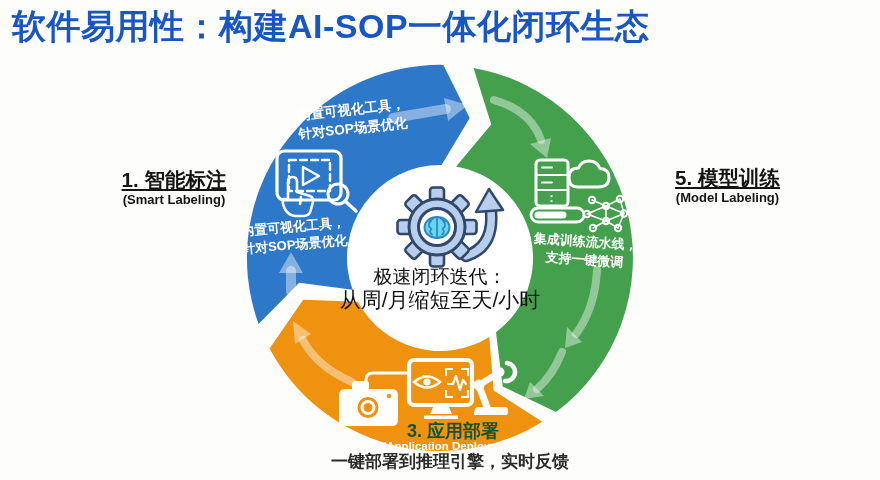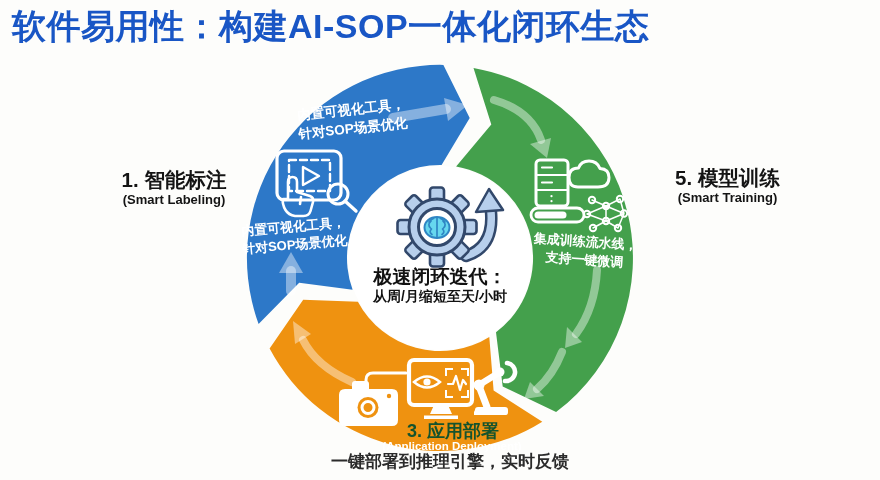--- a/index.html
+++ b/index.html
@@ -13,27 +13,27 @@
     left:12px;top:4px;font-size:34px;font-weight:bold;color:#1956c5;
     letter-spacing:.5px;white-space:nowrap;
   }
   .diagram-svg{left:0;top:0;width:880px;height:480px;}
   .note{color:#ffffff;font-weight:bold;text-align:center;line-height:1.42;}
   .note div{white-space:nowrap;}
   .note-top{left:272px;top:100px;width:160px;font-size:13.5px;transform:rotate(-6deg);}
   .note-side{left:230px;top:218px;width:128px;font-size:13px;transform:rotate(-5deg);}
   .note-green{left:522px;top:233px;width:126px;font-size:13px;transform:rotate(4deg);}
   .stage-label{color:#141414;font-weight:bold;text-align:center;line-height:1.22;}
-  .stage-label .cn{font-size:20.5px;white-space:nowrap;}
+  .stage-label .cn{font-size:20.5px;white-space:nowrap;text-decoration:underline;}
   .stage-label .en{font-size:13px;white-space:nowrap;}
   .label-left{left:84px;top:167px;width:180px;}
   .label-right{left:630px;top:165px;width:195px;}
-  .center-text{left:330px;top:266px;width:220px;text-align:center;color:#111;font-weight:bold;line-height:1.18;}
+  .center-text{left:330px;top:266px;width:220px;text-align:center;color:#111;font-weight:normal;line-height:1.18;}
   .center-text .l1{font-size:19px;white-space:nowrap;}
-  .center-text .l2{font-size:14px;white-space:nowrap;}
+  .center-text .l2{font-size:21px;white-space:nowrap;}
   .deploy-cn{left:368px;top:419px;width:170px;text-align:center;font-size:18px;font-weight:bold;color:#14532d;white-space:nowrap;}
   .deploy-en{left:352px;top:440px;width:200px;text-align:center;font-size:11.5px;font-weight:bold;color:#fff;white-space:nowrap;}
   .caption{left:290px;top:450px;width:320px;text-align:center;font-size:17px;font-weight:600;color:#2b2b2b;white-space:nowrap;}
 </style>
 </head>
 <body>
 
 <div class="slide">
 
   <svg class="abs diagram-svg" viewBox="0 0 880 480">
@@ -141,21 +141,21 @@
     <div>支持一键微调</div>
   </div>
 
   <div class="abs stage-label label-left">
     <div class="cn">1. 智能标注</div>
     <div class="en">(Smart Labeling)</div>
   </div>
 
   <div class="abs stage-label label-right">
     <div class="cn">5. 模型训练</div>
-    <div class="en">(Smart Training)</div>
+    <div class="en">(Model Labeling)</div>
   </div>
 
   <div class="abs center-text">
     <div class="l1">极速闭环迭代：</div>
     <div class="l2">从周/月缩短至天/小时</div>
   </div>
 
   <div class="abs deploy-cn">3. 应用部署</div>
   <div class="abs caption">一键部署到推理引擎，实时反馈</div>
   <div class="abs deploy-en">(Application Deployment)</div>

